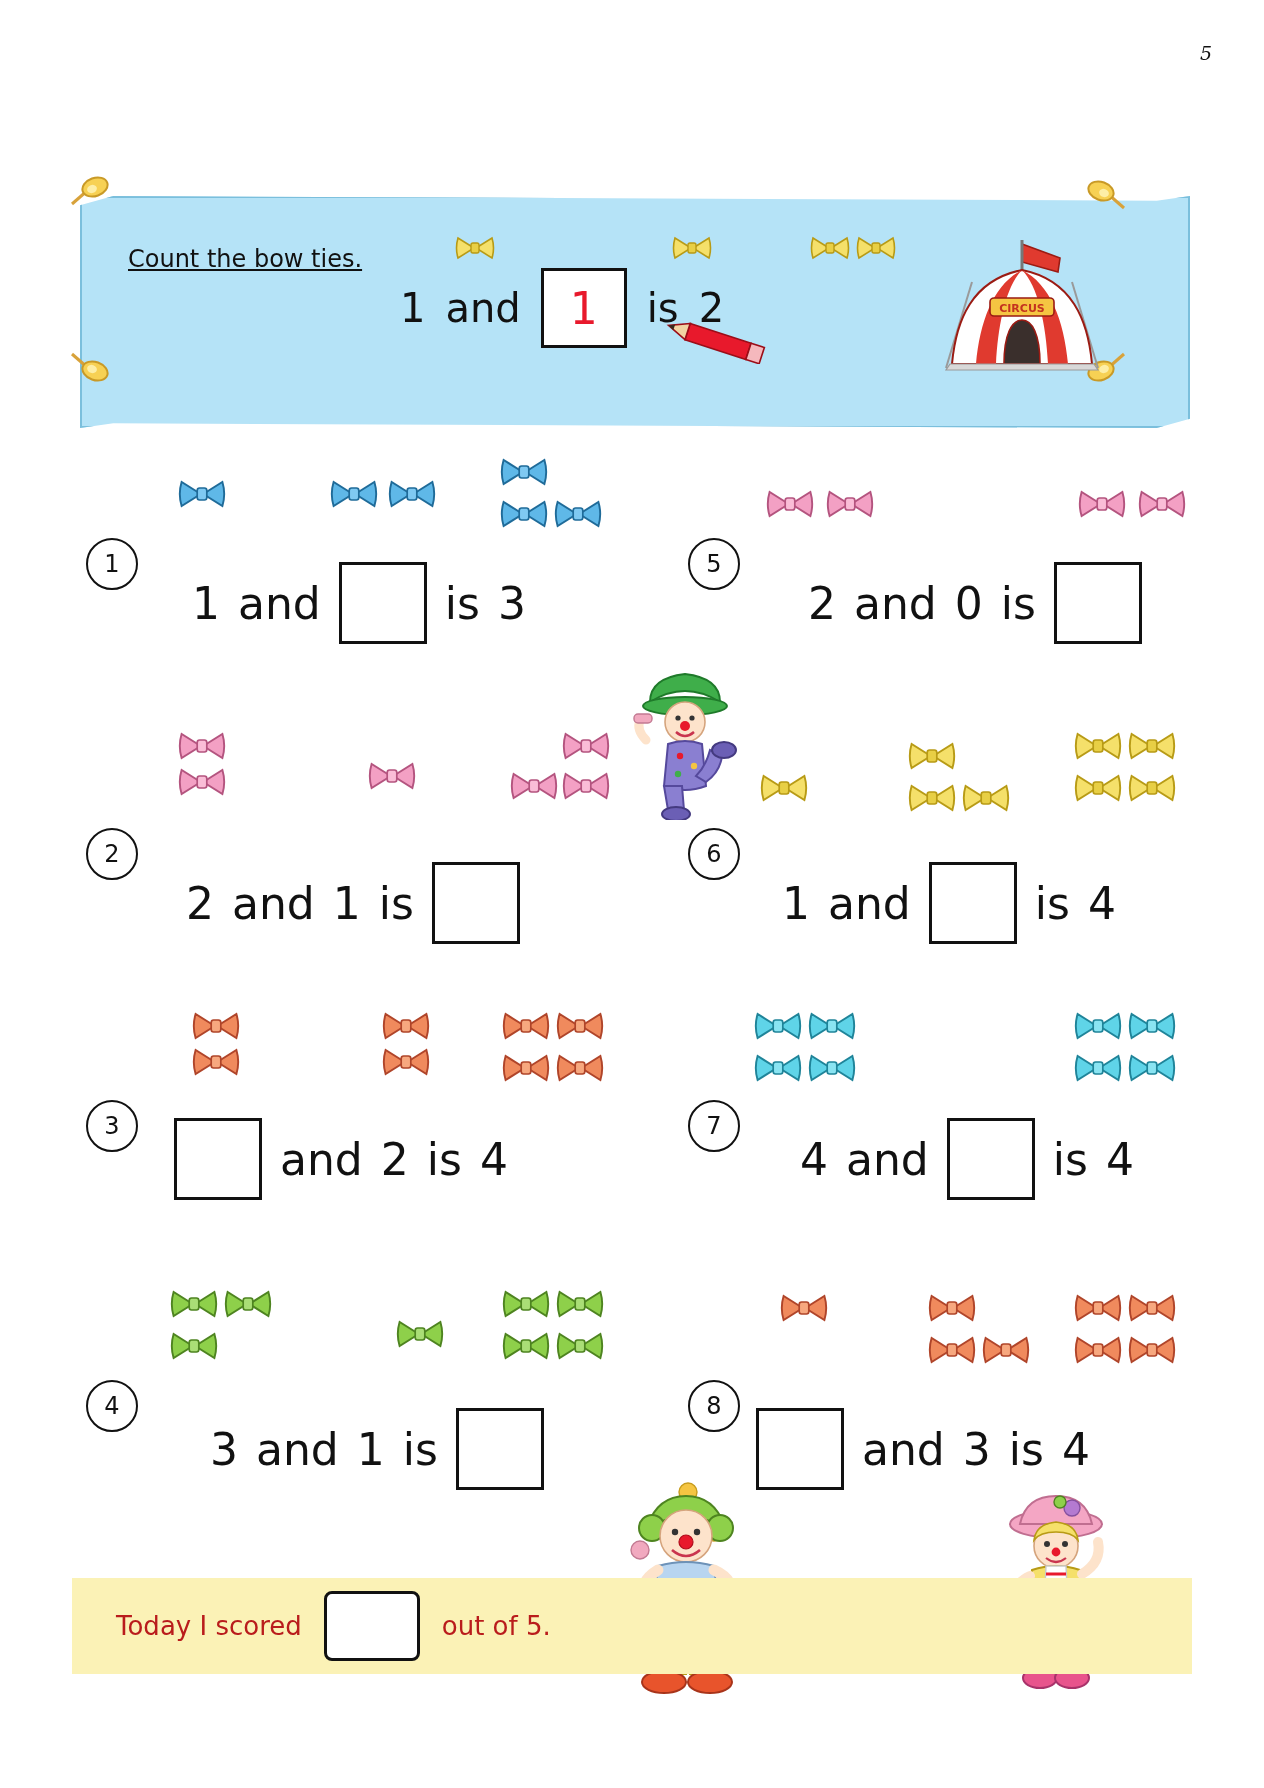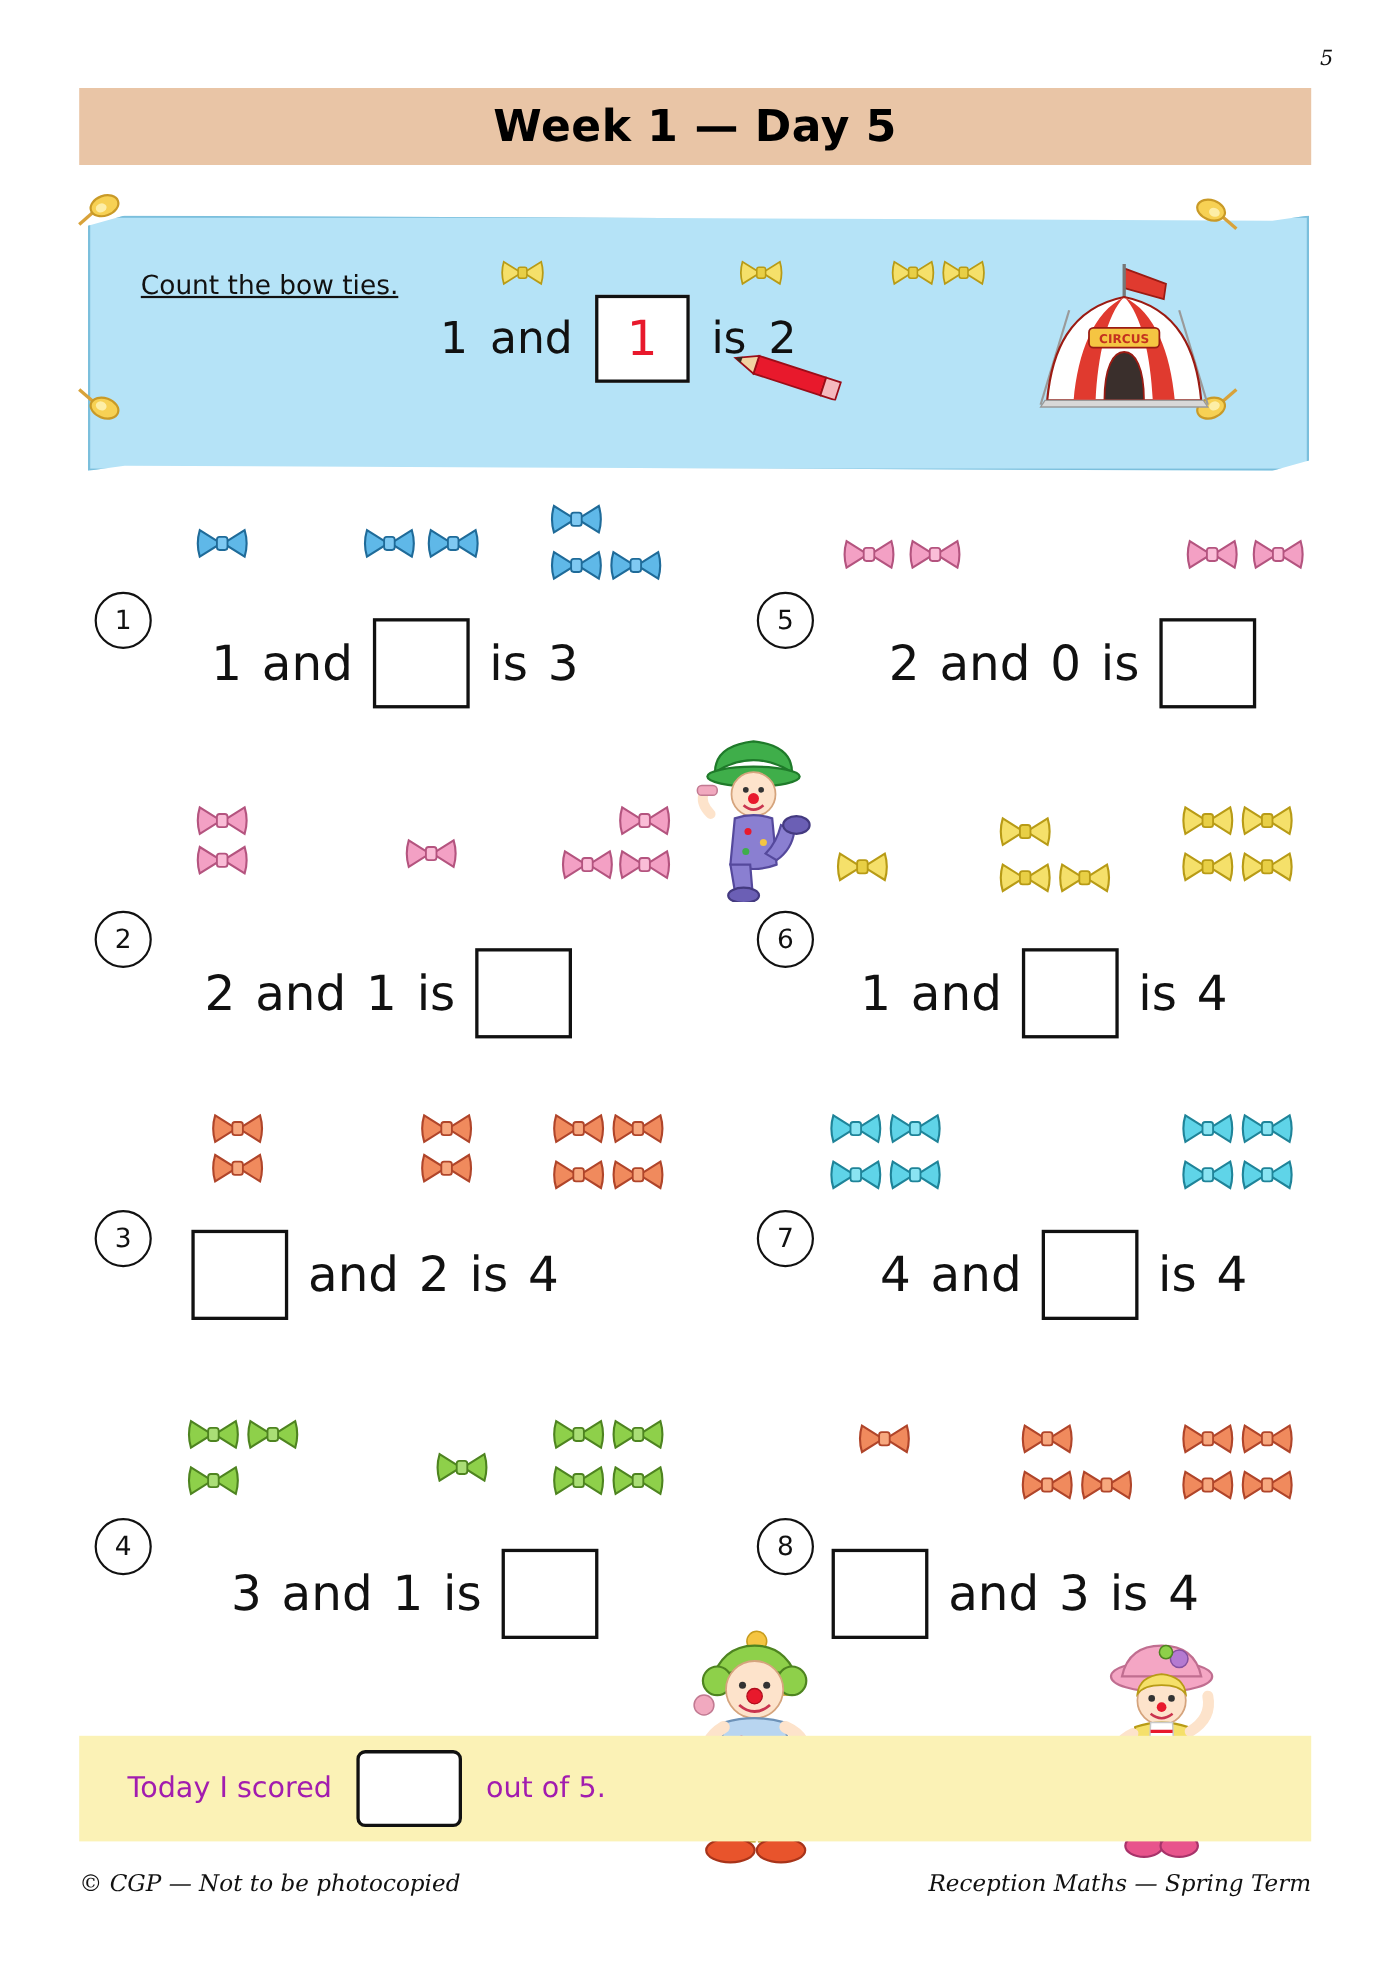--- a/index.html
+++ b/index.html
@@ -165,21 +165,21 @@
     left: 72px;
     top: 1578px;
     width: 1120px;
     height: 96px;
     background: #fbf2b6;
     display: flex;
     align-items: center;
   }
   .score-text {
     font-size: 26px;
-    color: #a21caf;
+    color: #b91c1c;
     font-family: "DejaVu Sans", sans-serif;
   }
   .score-box {
     width: 90px;
     height: 64px;
     border: 3px solid #111;
     border-radius: 8px;
     background: #fff;
     margin: 0 22px;
   }
@@ -201,23 +201,20 @@
   
   .art { position: absolute; }
 </style>
 </head>
 <body>
 
 <div class="page">
 
   <div class="page-number">5</div>
 
-  <div class="title-bar">
-    <div class="title-text">Week 1 — Day 5</div>
-  </div>
 
   <div class="banner">
     <div class="banner-bg"></div>
   </div>
 
   <div class="pin tl">
     <svg viewBox="0 0 42 34">
         <path d="M4 28 L20 14" stroke="#d8a23a" stroke-width="3" fill="none"></path>
         <ellipse cx="27" cy="11" rx="13" ry="9" fill="#f7d154" stroke="#c99a27" stroke-width="2" transform="rotate(-20 27 11)"></ellipse>
         <ellipse cx="24" cy="13" rx="5" ry="4" fill="#fdeea7" transform="rotate(-20 24 13)"></ellipse>
@@ -797,18 +794,14 @@
       <path d="M54 88 Q36 96 40 116" stroke="#fde3cb" stroke-width="10" fill="none" stroke-linecap="round"></path>
     </svg>
   </div>
 
   <div class="score-bar">
     <span class="score-text" style="margin-left:44px;">Today I scored</span>
     <span class="score-box"></span>
     <span class="score-text">out of 5.</span>
   </div>
 
-  <div class="footer">
-    <span>© CGP — Not to be photocopied</span>
-    <span>Reception Maths — Spring Term</span>
-  </div>
 
 </div>
 
 </body></html>

